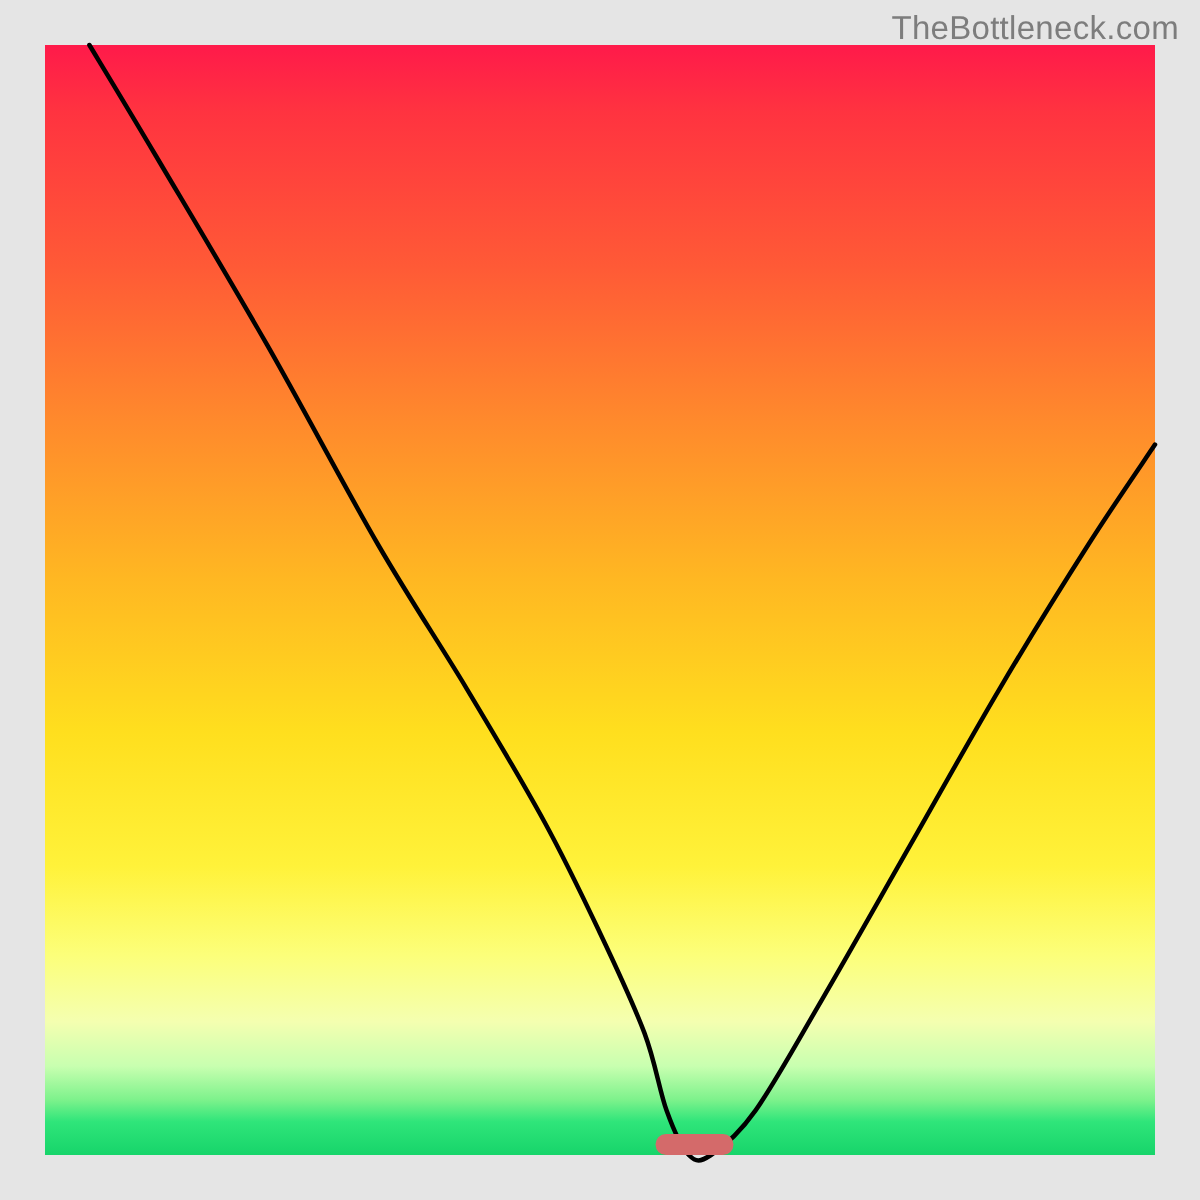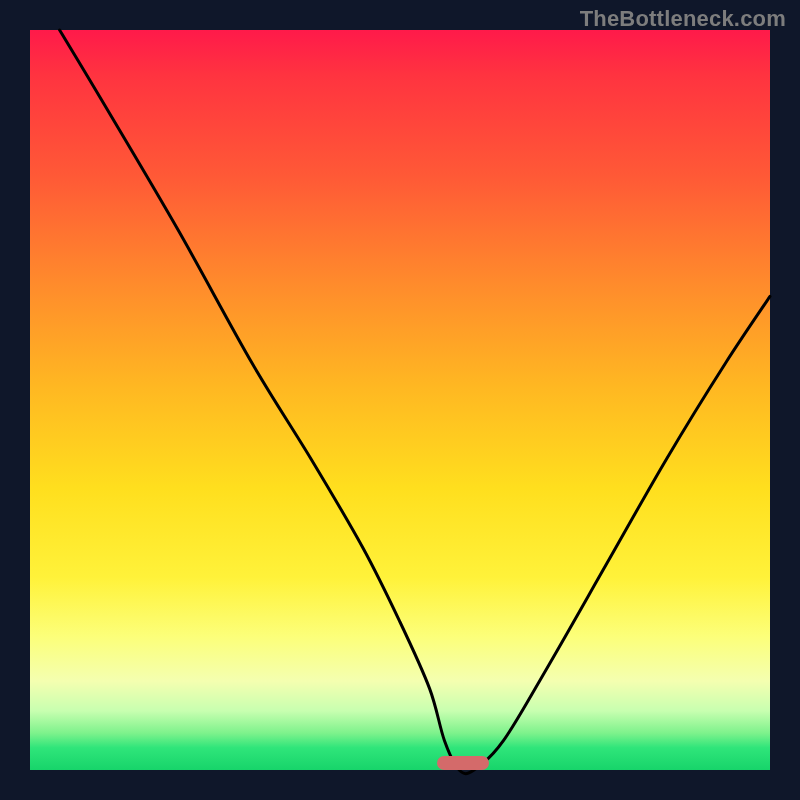--- a/index.html
+++ b/index.html
@@ -8,22 +8,21 @@
     width: 800px;
     height: 800px;
     overflow: hidden;
     background: #000;
     font-family: Arial, Helvetica, sans-serif;
   }
   .frame {
     position: relative;
     width: 800px;
     height: 800px;
-    background: #0f172a;
-    font-weight: bold;
+    background: #e5e5e5;
   }
   .plot-area {
     position: absolute;
     left: 30px;
     top: 30px;
     width: 740px;
     height: 740px;
     
     background: linear-gradient(to bottom,
       #ff1a4a 0%,

